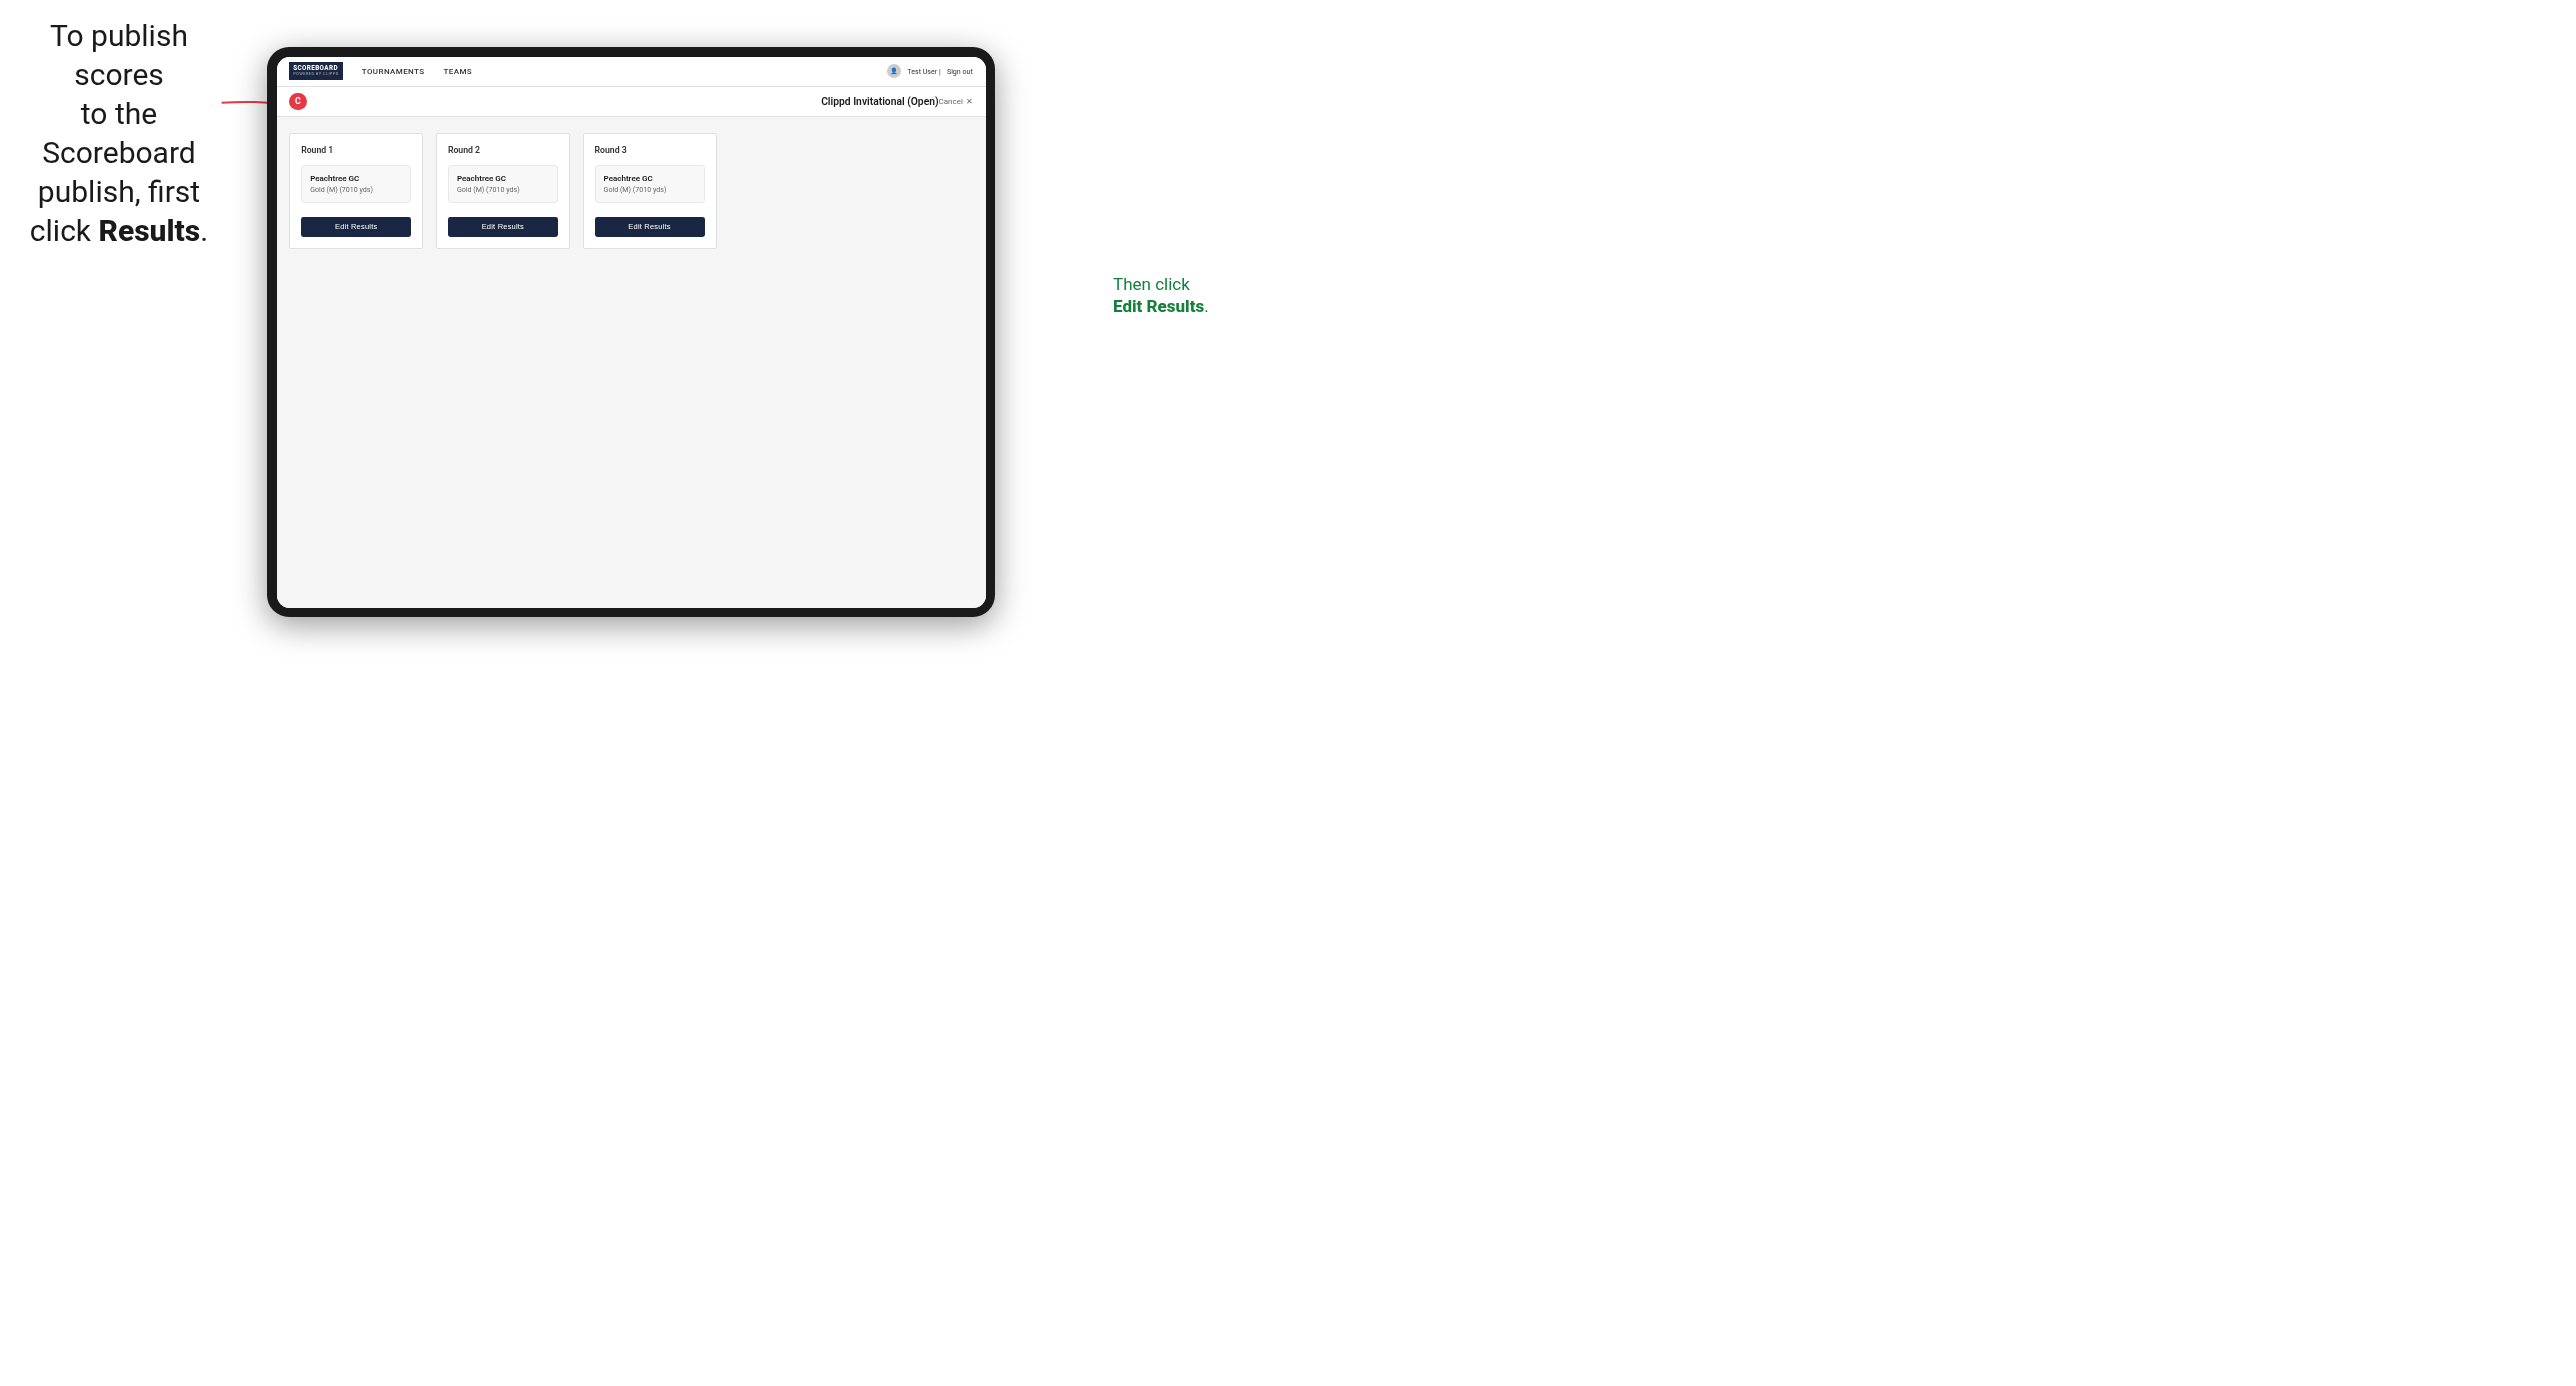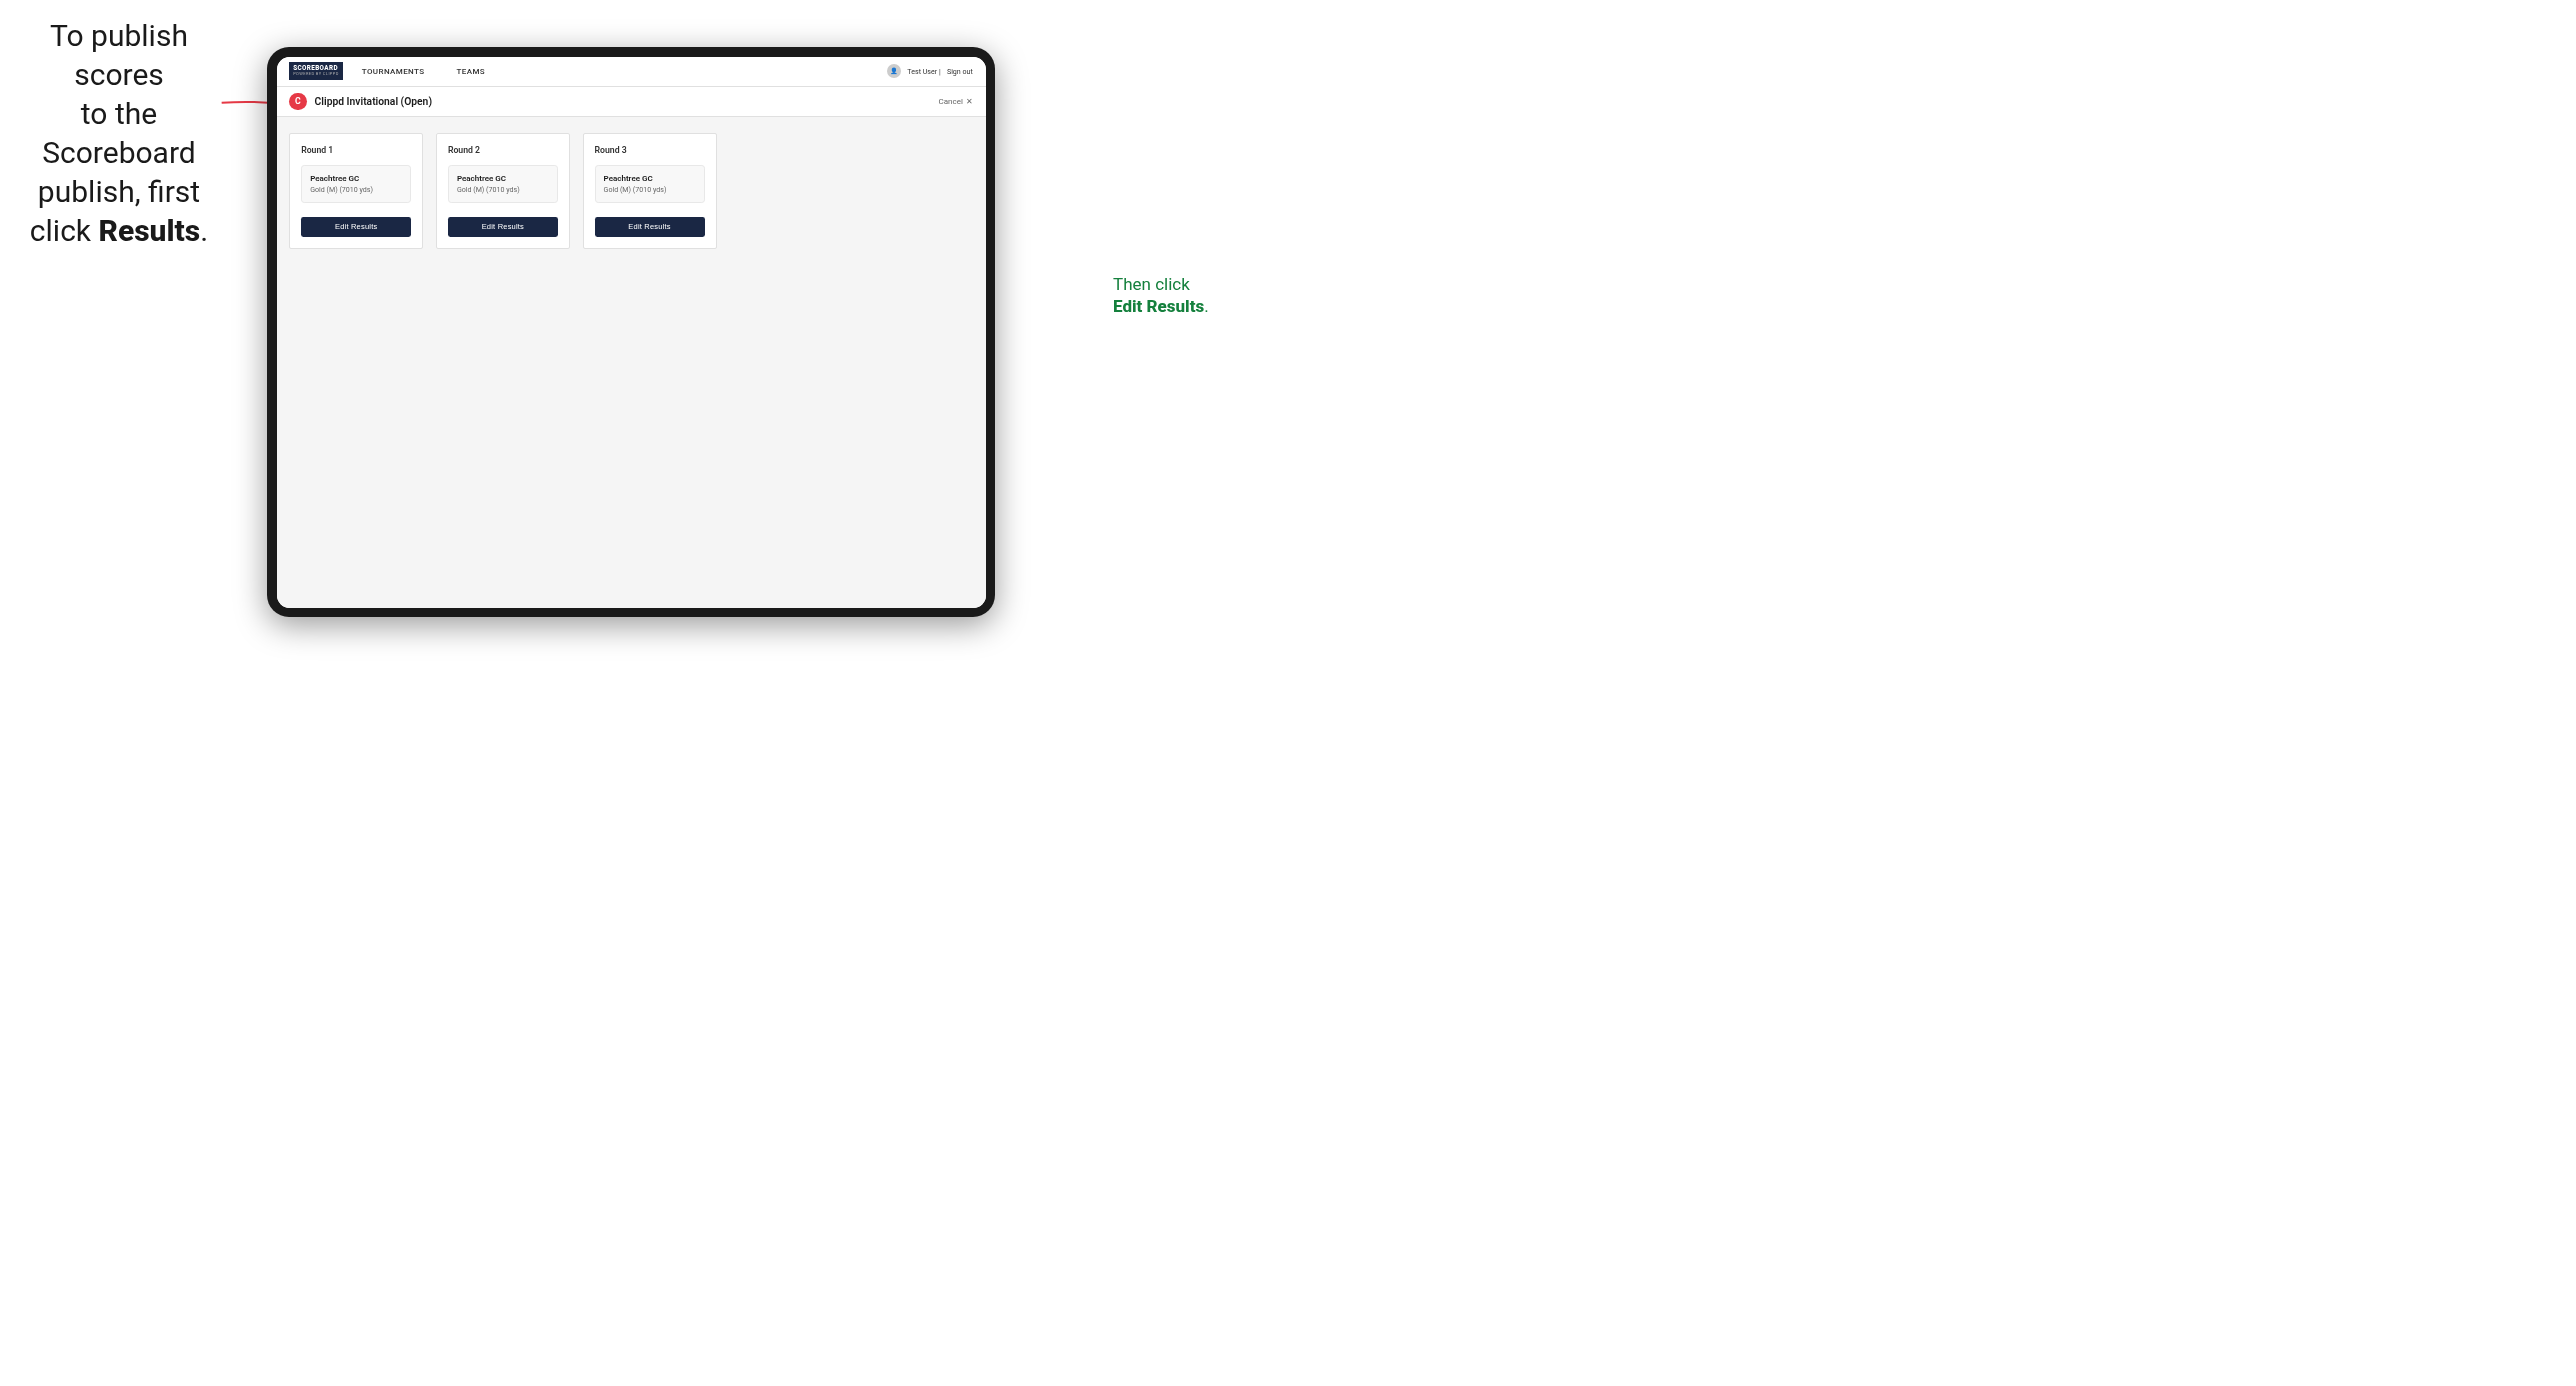--- a/index.html
+++ b/index.html
@@ -88,21 +88,21 @@
       font-size: 6.3px;
       font-weight: 800;
       padding: 2.4px 4px;
       letter-spacing: 0.4px;
       line-height: 1.2;
       text-transform: uppercase;
     }
 
     .nav-links {
       display: flex;
-      gap: 32px;
+      gap: 19px;
       flex: 1;
     }
 
     .nav-link {
       font-size: 8px;
       color: #333;
       text-decoration: none;
       font-weight: 500;
       letter-spacing: 0.4px;
       cursor: pointer;
@@ -150,20 +150,21 @@
       font-weight: 700;
       margin-right: 8px;
       flex-shrink: 0;
     }
 
     .tournament-title {
       font-size: 10.3px;
       font-weight: 600;
       color: #1a1a1a;
       flex: 1;
+      text-align: right;
     }
 
     .cancel-btn {
       font-size: 8px;
       color: #666;
       cursor: pointer;
       display: flex;
       align-items: flex-start;
       gap: 3.2px;
     }

